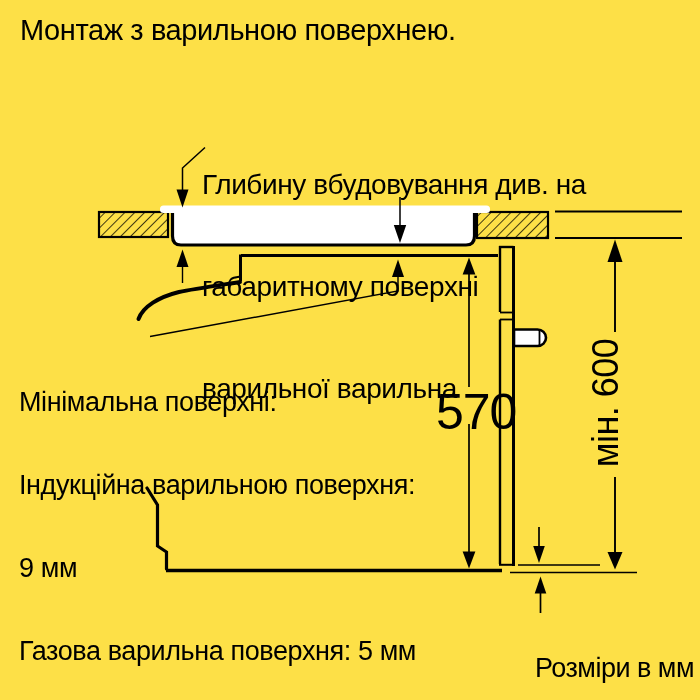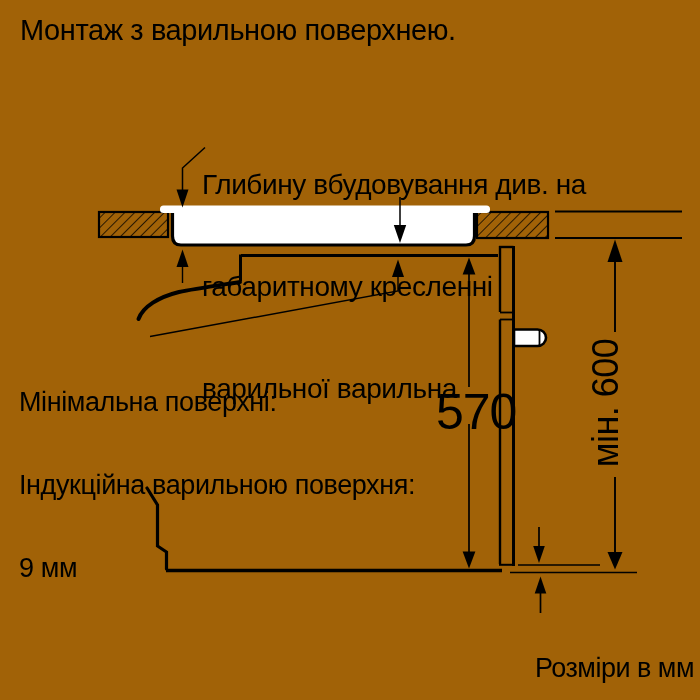--- a/index.html
+++ b/index.html
@@ -1,16 +1,16 @@
 <!DOCTYPE html>
 <html><head>
 <meta charset="utf-8">
 <style>
   html,body{margin:0;padding:0;background:#fff;}
-  #page{position:relative;width:700px;height:700px;background:#a16207;overflow:hidden;
+  #page{position:relative;width:700px;height:700px;background:#fde047;overflow:hidden;
         font-family:"Liberation Sans", sans-serif;color:#000;}
   #diagram{position:absolute;left:0;top:0;z-index:0;}
   .txt{position:absolute;z-index:1;white-space:pre;letter-spacing:-0.4px;}
   #title{left:20px;top:14px;font-size:29px;}
   #depth-note{left:202px;top:100px;font-size:28px;line-height:34px;}
   #min-note{left:19px;top:334px;font-size:27px;line-height:27.6px;}
   #dim570{left:436px;top:383px;font-size:50px;letter-spacing:-1px;}
   #dim75{left:550px;top:524px;font-size:38px;letter-spacing:-1px;}
   #dim600{left:526px;top:384px;width:160px;height:38px;line-height:38px;text-align:center;
           font-size:36px;transform:rotate(-90deg);letter-spacing:-0.5px;}
@@ -98,28 +98,29 @@
       <polygon points="539,563 533.2,546 544.8,546"></polygon>
       <line x1="540.5" y1="613" x2="540.5" y2="593"></line>
       <polygon points="540.5,576.5 534.7,593.5 546.3,593.5"></polygon>
     </g>
   </svg>
 
   <div id="title" class="txt">Монтаж з варильною поверхнею.</div>
 
   <div id="depth-note" class="txt">
     <div>Глибину вбудовування див. на</div>
-    <div>габаритному кресленні</div>
+    <div>габаритному поверхні</div>
     <div>варильної варильна</div>
   </div>
 
   <div id="min-note" class="txt">
     <div>Мінімальна поверхні:</div>
     <div>Індукційна варильною поверхня:</div>
     <div>9 мм</div>
+    <div>Газова варильна поверхня: 5 мм</div>
     
     
   </div>
 
   <div id="dim570" class="txt">570</div>
   <div id="dim600" class="txt">мін. 600</div>
 
   <div id="caption" class="txt">Розміри в мм</div>
 </div>
 

